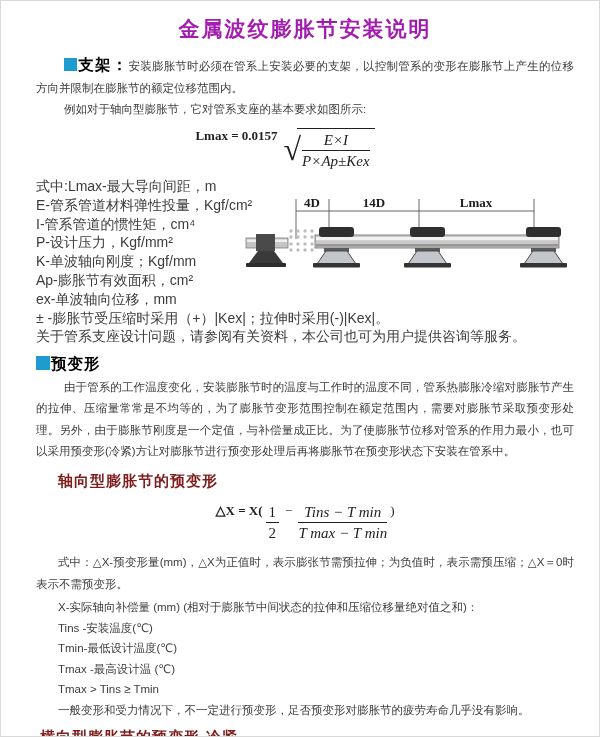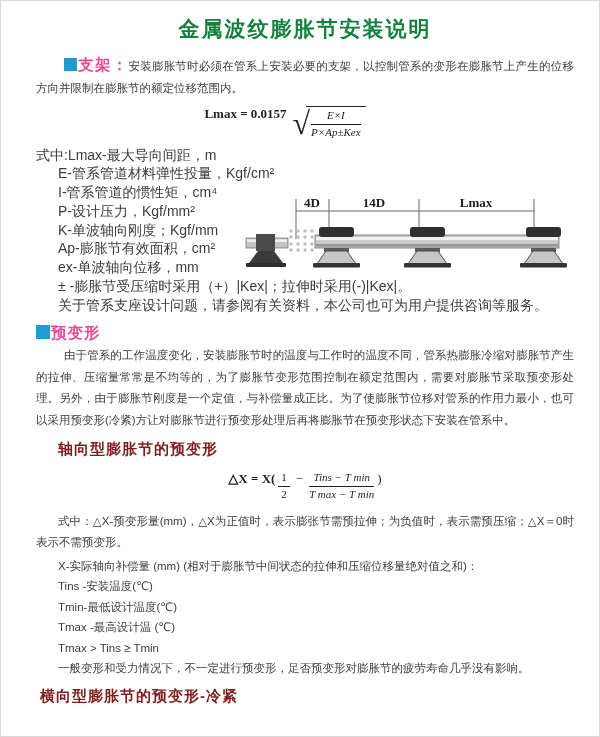--- a/index.html
+++ b/index.html
@@ -7,56 +7,56 @@
   .page {
     width:600px; height:737px; background:#ffffff; position:relative;
     margin:0 auto; overflow:hidden;
     font-family:"Liberation Sans","DejaVu Sans",sans-serif;
     color:#3c3c3c;
     border:1px solid #d9d9d9;
   }
   .content { padding:10px 25px 0 35px; }
 
   .doc-title {
-    text-align:center; font-size:21px; font-weight:bold; color:#15803d;
+    text-align:center; font-size:21px; font-weight:bold; color:#a21caf;
     letter-spacing:2px; margin:4px 0 11px 0;
   }
 
   .para { font-size:11.5px; line-height:21.5px; text-align:justify; color:#3c3c3c; }
   .indent { text-indent:28px; }
   .indent-sm { text-indent:22px; }
 
   .sq {
     display:inline-block; width:13px; height:13px; background:#1e9ccf;
     vertical-align:-1px; margin-right:1px;
   }
   .sq-lg { width:14px; height:14px; }
-  .sec-label { color:#ec4899; font-size:15.5px; font-weight:bold; letter-spacing:1px; }
+  .sec-label { color:#000000; font-size:15.5px; font-weight:bold; letter-spacing:1px; }
 
   
   .formula {
     display:flex; justify-content:center; 
     font-family:Liberation Serif, serif; color:#1f1f1f;
     font-size:13px;
   }
   .f1 { margin:7px 40px 6px 0; }
   .f2 { margin:12px 0 9px 0; }
   .f-bold { font-weight:bold; }
   .sqrt-box { display:inline-flex; align-items:center; margin-left:6px; }
   .radical { font-size:32px; font-weight:300; line-height:26px; margin-right:-4px; color:#1f1f1f; }
   .sqrt-content { border-top:1.5px solid #1f1f1f; padding:2px 5px 0 5px; }
-  .frac { display:inline-block; text-align:center; vertical-align:middle; font-size:11px; line-height:1.25; }
+  .frac { display:inline-block; text-align:center; vertical-align:middle; font-size:15px; line-height:1.25; }
   .frac .num { display:block; border-bottom:1px solid #1f1f1f; padding:0 3px 1px 3px; }
   .frac .den { display:block; padding-top:1px; }
   .ital { font-style:italic; }
   .f-gap { margin:0 3px; }
 
   
   .defs { font-size:14px; line-height:18.8px; margin-top:5px; color:#3c3c3c; }
-  .defs .d-item { margin-left:22px; }
+  .defs .d-item { }
   .defs .d-first { margin-left:0; }
 
   
   .sec2-head { margin-top:7px; }
   .sub-head {
     color:#7f1d1d; font-size:15px; font-weight:600; letter-spacing:1px;
     margin:9px 0 0 22px;
   }
   .sub-head2 { margin-left:4px; margin-top:7px; }
 
@@ -68,20 +68,21 @@
 </head>
 <body>
 
 <div class="page">
   <div class="content">
 
     <h1 class="doc-title">金属波纹膨胀节安装说明</h1>
 
     <p class="para indent"><span class="sq"></span><span class="sec-label">支架：</span><span>安装膨胀节时必须在管系上安装必要的支架，以控制管系的变形在膨胀节上产生的位移方向并限制在膨胀节的额定位移范围内。</span></p>
 
+    <p class="para indent">例如对于轴向型膨胀节，它对管系支座的基本要求如图所示:</p>
 
     <div class="formula f1">
       <span class="f-bold">Lmax = 0.0157</span>
       <span class="sqrt-box">
         <span class="radical">√</span>
         <span class="sqrt-content">
           <span class="frac">
             <span class="num ital">E×I</span>
             <span class="den ital">P×Ap±Kex</span>
           </span>

